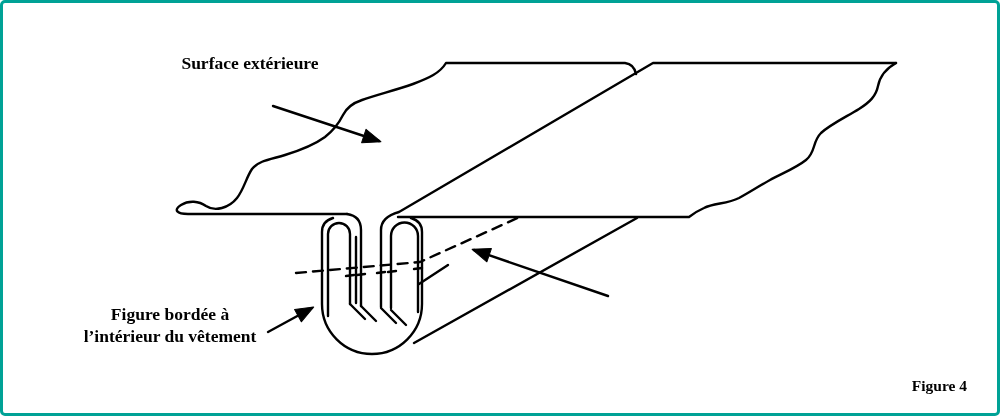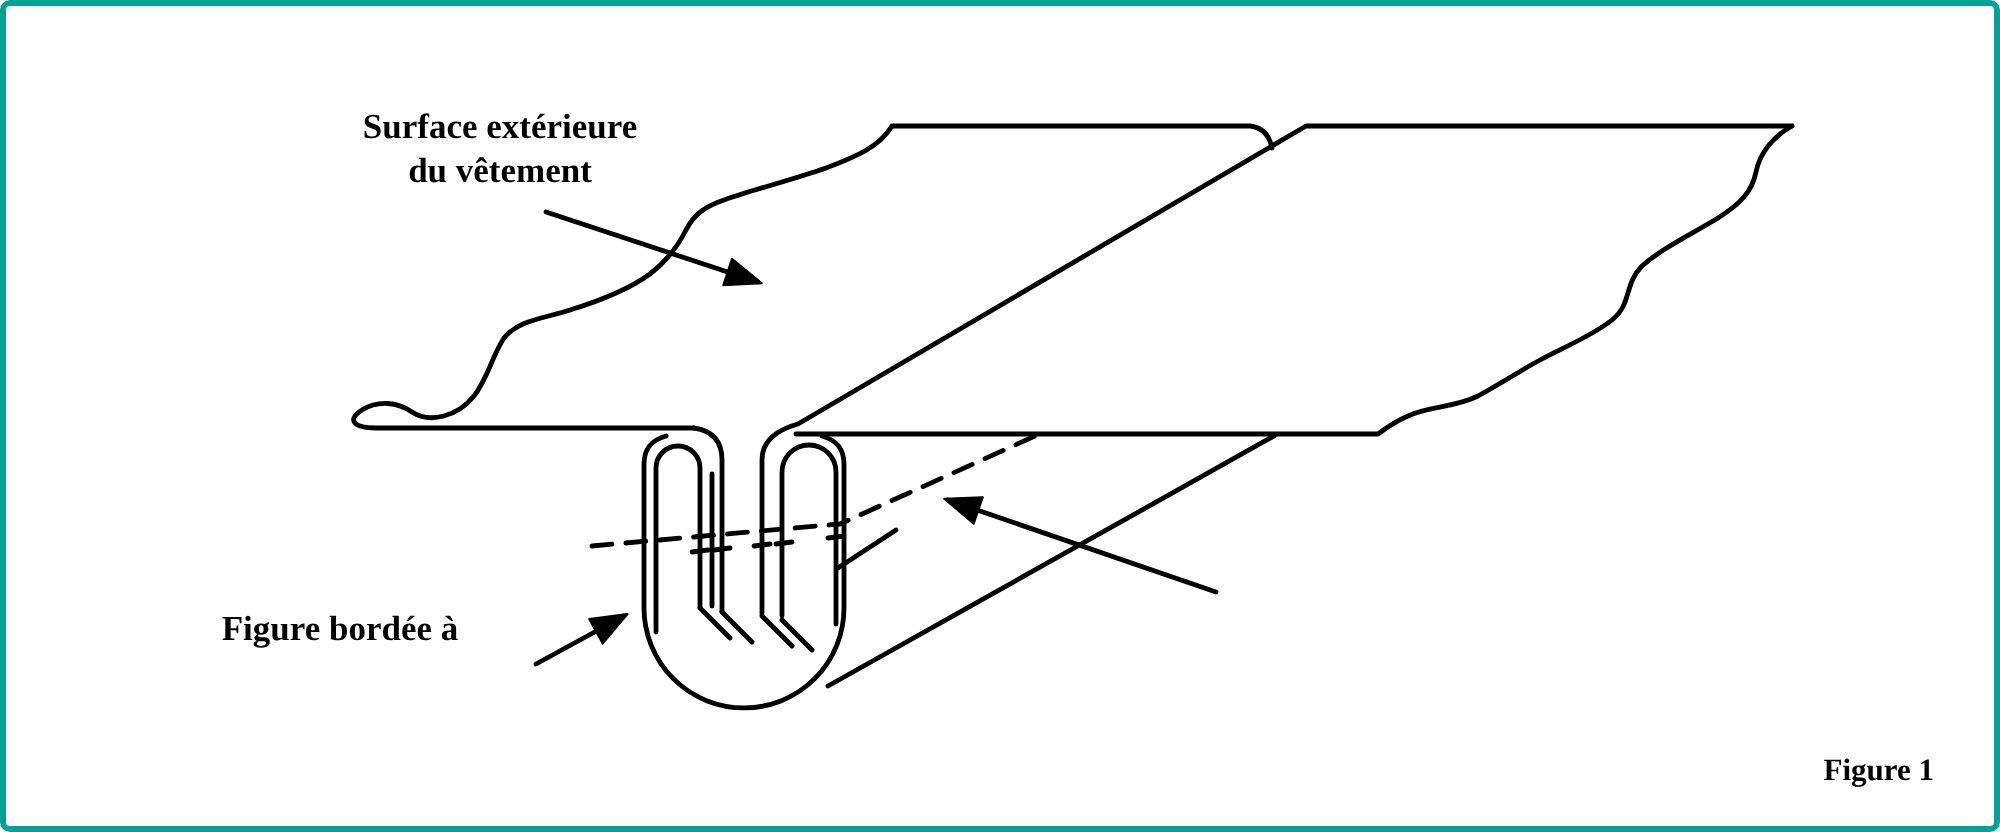--- a/index.html
+++ b/index.html
@@ -76,24 +76,24 @@
     <path stroke-dasharray="10 7" d="M 296 273 L 420 262 L 522 216"></path>
     <path d="M 346 276 L 354 275 M 357 275 L 365 274 M 377 273 L 385 272 M 388 272 L 396 271 M 414 269 L 422 268"></path>
 
     <path marker-end="url(#ah)" d="M 273 106 L 379 141"></path>
     <path marker-end="url(#ah)" d="M 268 332 L 312 308"></path>
     <path marker-end="url(#ah)" d="M 608 296 L 474 250"></path>
   </svg>
 
   <div class="lbl lbl-surface">
     <div>Surface extérieure</div>
-    <div>du vêtement</div>
   </div>
 
   <div class="lbl lbl-couture">
     <div>Figure bordée à</div>
+    <div>l’intérieur du vêtement</div>
   </div>
 
 
-  <div class="caption">Figure 1</div>
+  <div class="caption">Figure 4</div>
 
   <div class="frame"></div>
 </div>
 
 </body></html>

